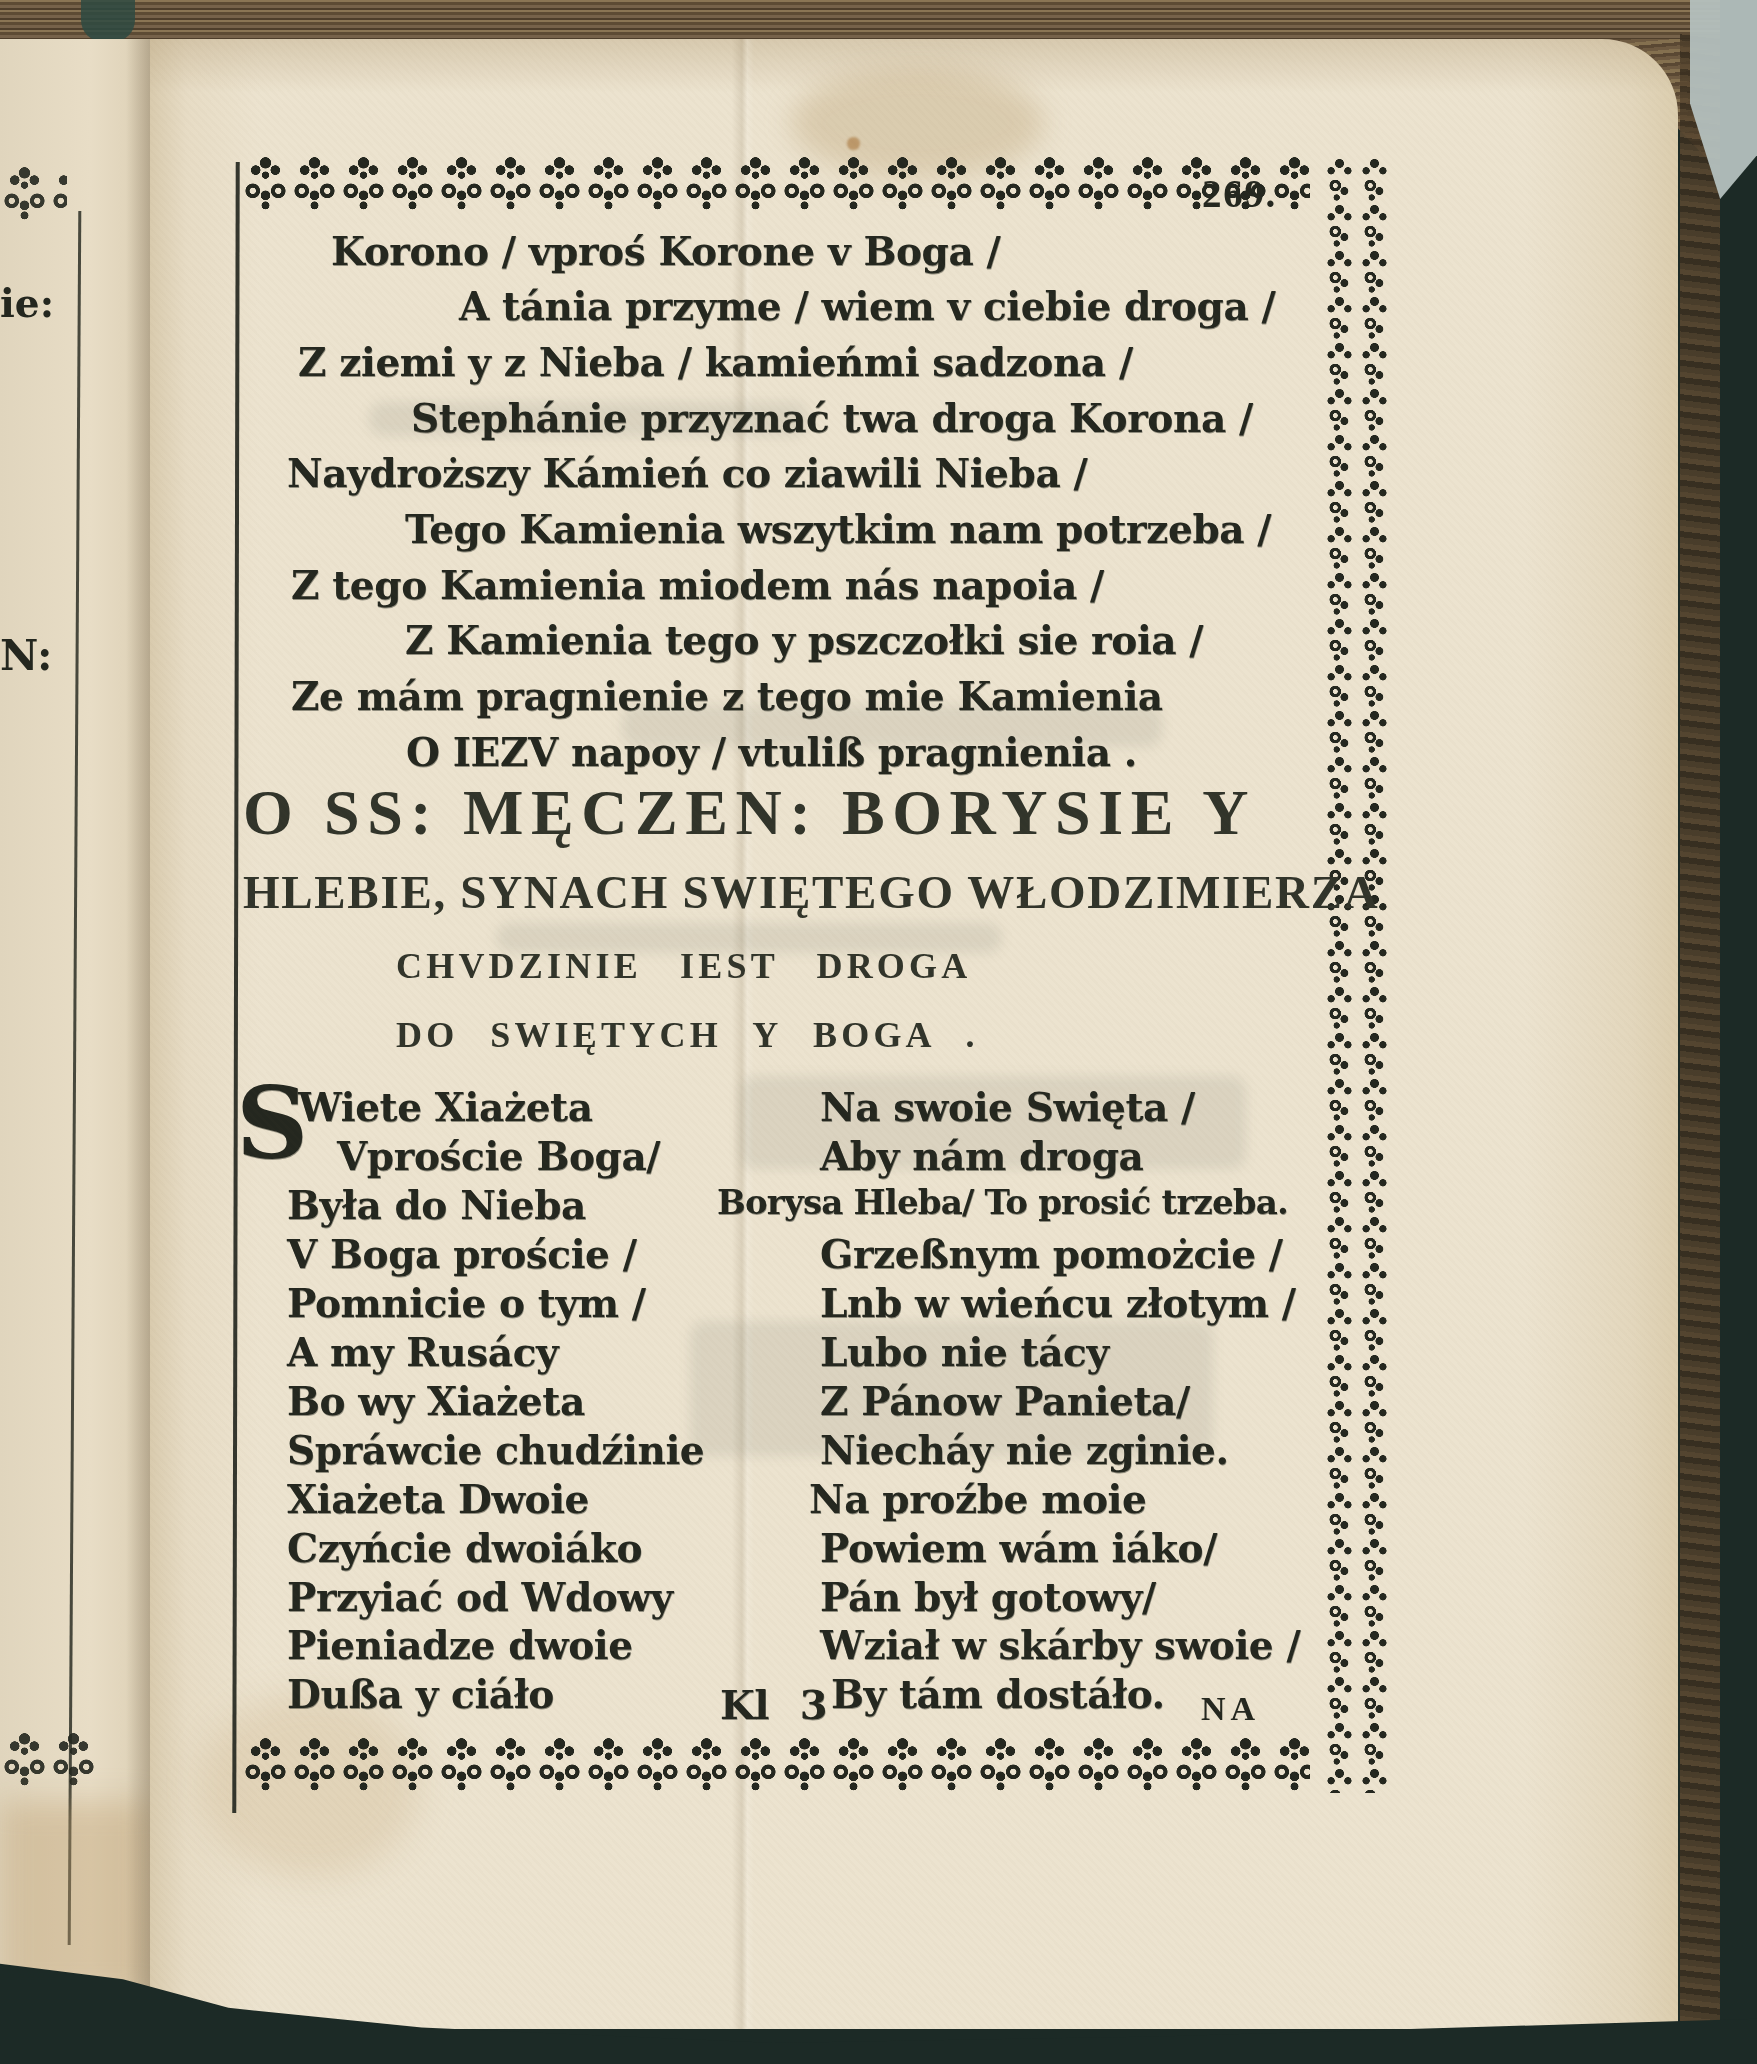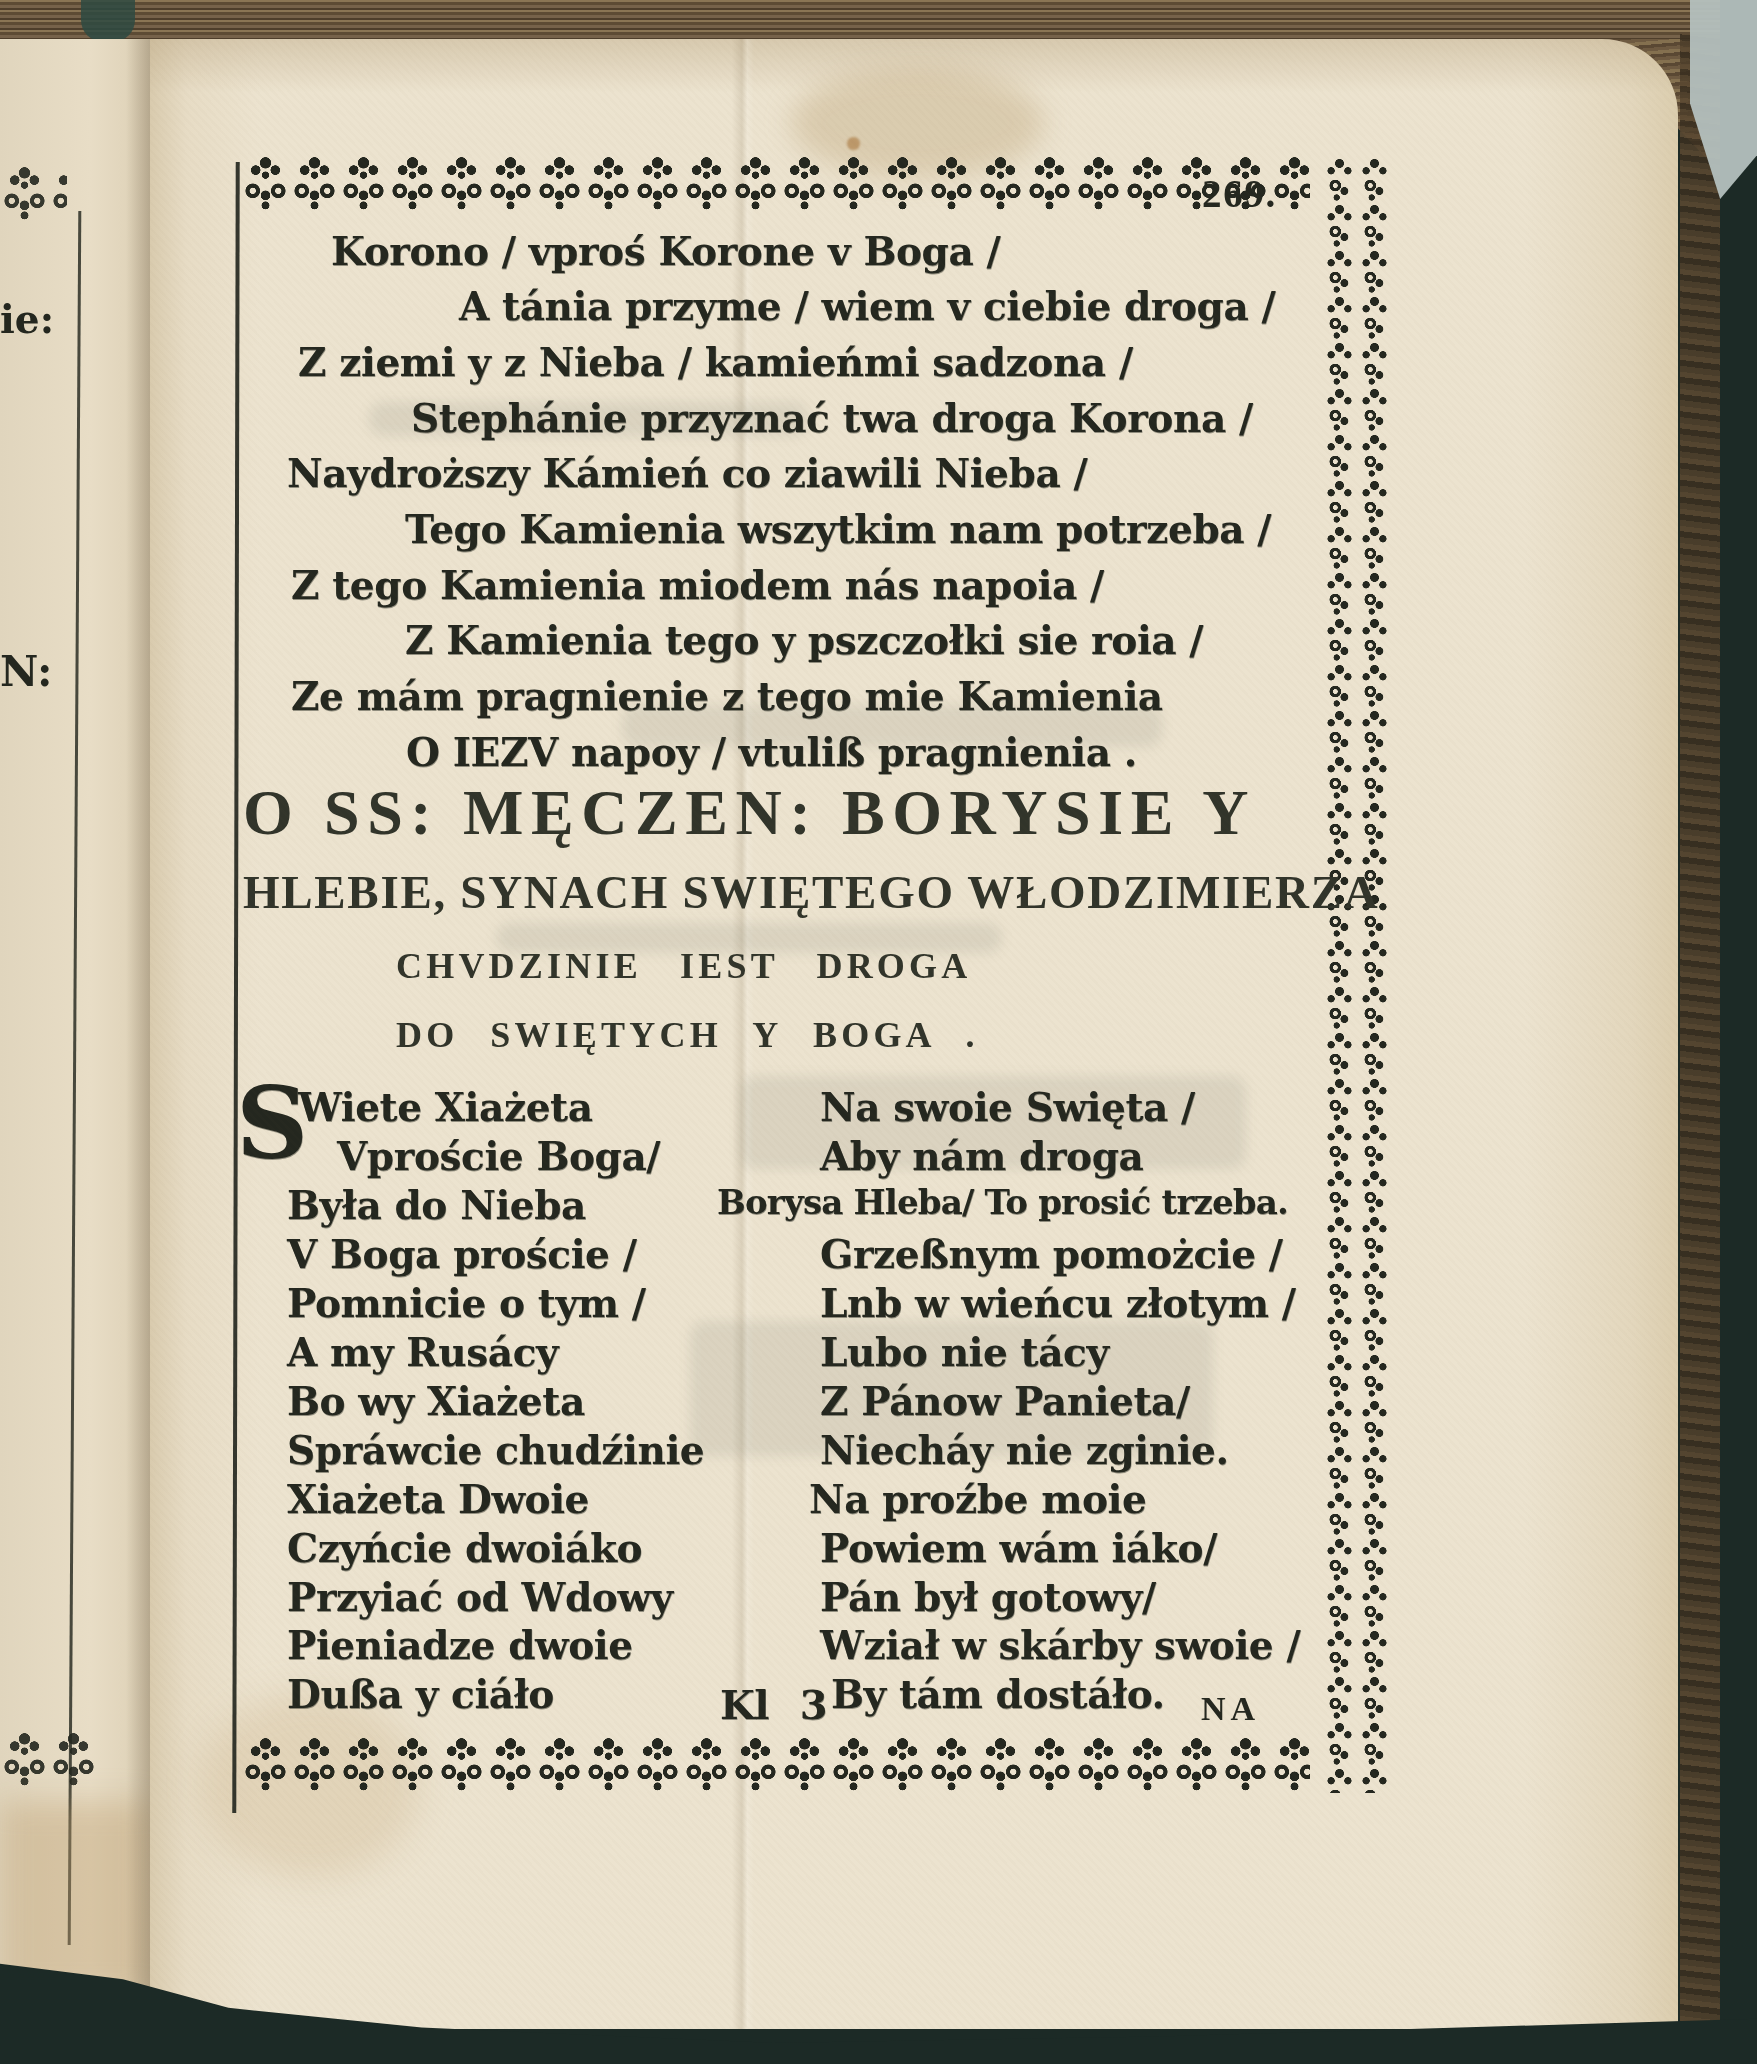--- a/index.html
+++ b/index.html
@@ -83,21 +83,21 @@
   .page-num{left:1052px;top:132px;font-size:39px;font-weight:700;color:var(--ink);letter-spacing:1.7px;}
   .title1{left:93px;top:737px;font-size:64px;font-weight:700;letter-spacing:7.6px;}
   .title2{left:93px;top:826px;font-size:47px;font-weight:700;letter-spacing:1.7px;}
   .sub1{left:246px;top:906px;font-size:36px;font-weight:700;letter-spacing:4.2px;word-spacing:25px;}
   .sub2{left:246px;top:975px;font-size:36px;font-weight:700;letter-spacing:4.2px;word-spacing:18.6px;}
   .dropcap{left:86px;top:1042px;font-size:100px;line-height:.85;}
   .signature{left:570px;top:1644px;font-size:40px;word-spacing:17px;}
   .catchword{left:1051px;top:1651px;font-size:34px;font-weight:700;letter-spacing:5px;color:var(--ink);}
   .line{position:absolute;}
   .tight{font-size:34px;letter-spacing:-0.8px;}
-  .lp-frag{font-family:"DejaVu Serif",serif;font-weight:700;color:var(--ink);margin-top:16px;}
+  .lp-frag{font-family:"DejaVu Serif",serif;font-weight:700;color:var(--ink);}
   .lp-ie{left:0;top:241px;font-size:39px;}
   .lp-n{left:0;top:592px;font-size:42px;}
 
   
   .ghost{background:rgba(72,78,66,.10);filter:blur(5.9px);border-radius:15px;}
   .stain{border-radius:50%;}
   .st1{left:641px;top:29px;width:253px;height:110px;background:rgba(185,160,115,.35);filter:blur(13.5px);}
   .st2{left:697px;top:98px;width:12.6px;height:12.6px;background:#a9763c;filter:blur(1.3px);opacity:.6;}
   .st3{left:51px;top:1653px;width:219px;height:186px;background:rgba(190,160,110,.22);filter:blur(17px);}
   .lp-stain{left:0;top:1763px;width:152px;height:194px;background:rgba(187,156,108,.38);filter:blur(15px);}

